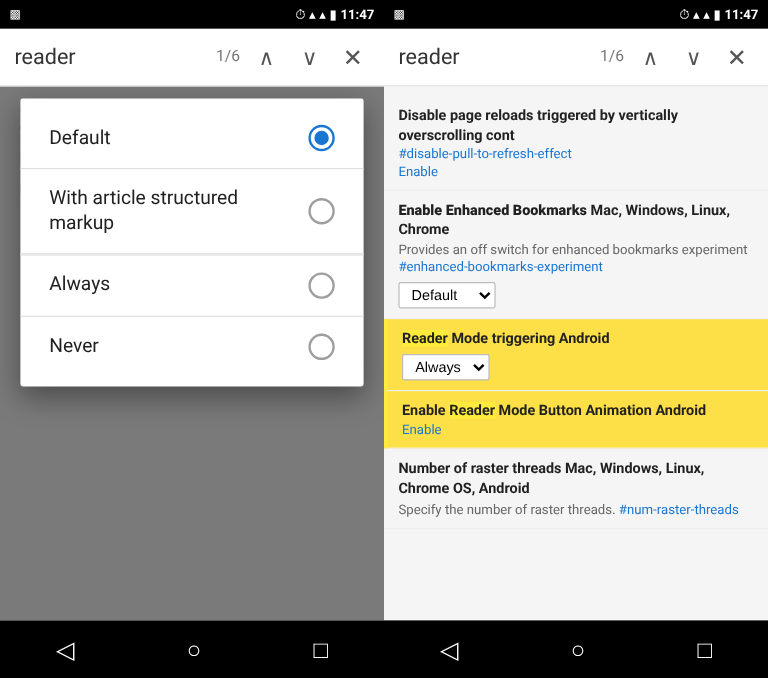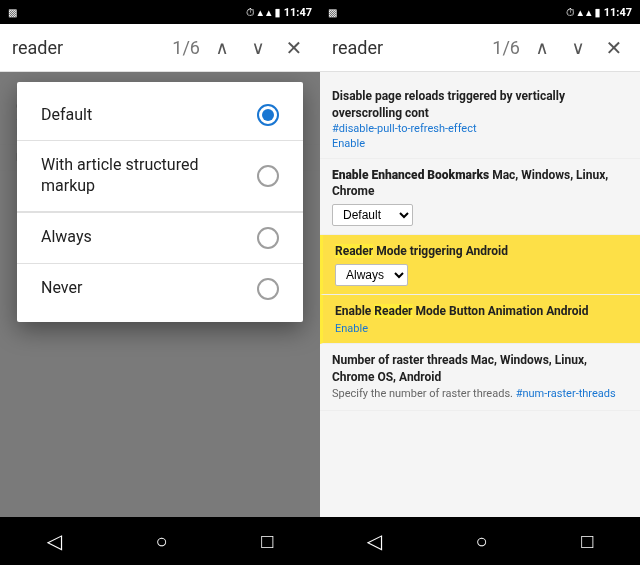--- a/index.html
+++ b/index.html
@@ -33,21 +33,21 @@
       height: 48px;
       background: #fff;
       display: flex;
       align-items: center;
       padding: 0 12px;
       gap: 8px;
       border-bottom: 1px solid #e0e0e0;
       flex-shrink: 0;
     }
     .toolbar-title { font-size: 18px; color: #333; flex: 1; }
-    .toolbar-count { font-size: 18px; color: #777; }
+    .toolbar-count { font-size: 13px; color: #777; }
     .toolbar-btn { width: 28px; height: 28px; display: flex; align-items: center; justify-content: center; color: #555; font-size: 18px; cursor: pointer; }
     .toolbar-close { font-size: 20px; }
 
     .content-area {
       flex: 1;
       overflow: hidden;
       position: relative;
     }
 
     
@@ -247,20 +247,24 @@
     <div class="flag-item">
       <div class="flag-title">Disable page reloads triggered by vertically overscrolling cont</div>
       <div class="flag-link">#disable-pull-to-refresh-effect</div>
       <div class="flag-action-link">Enable</div>
     </div>
 
     <div class="flag-item">
       <div class="flag-title">
         <strong>Enable Enhanced Bookmarks</strong> Mac, Windows, Linux, Chrome
       </div>
+      <div class="flag-desc">
+        Provides an off switch for enhanced bookmarks experiment<br>
+        <span class="flag-link">#enhanced-bookmarks-experiment</span>
+      </div>
       <select class="flag-select">
         <option>Default</option><option>Enabled</option><option>Disabled</option>
       </select>
     </div>
 
     <div class="flag-item" style="border-left: 3px solid #ffeb3b; background:#fde047;">
       <div class="flag-title">
         <span class="highlight">Reader</span> Mode triggering Android
       </div>
       <select class="flag-select">

